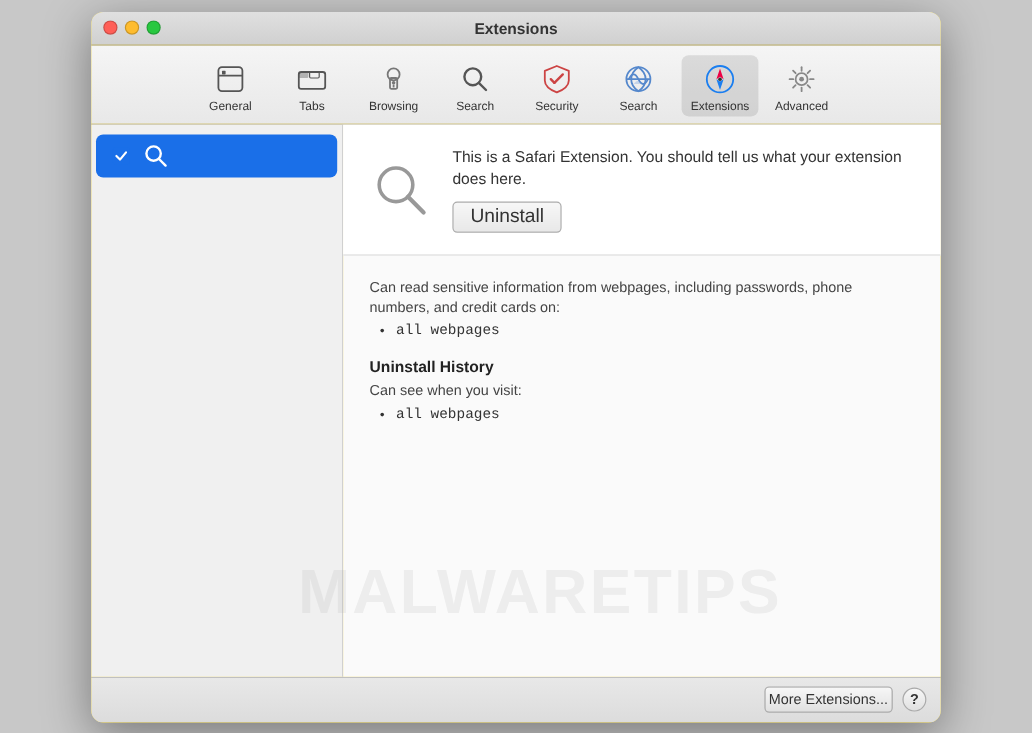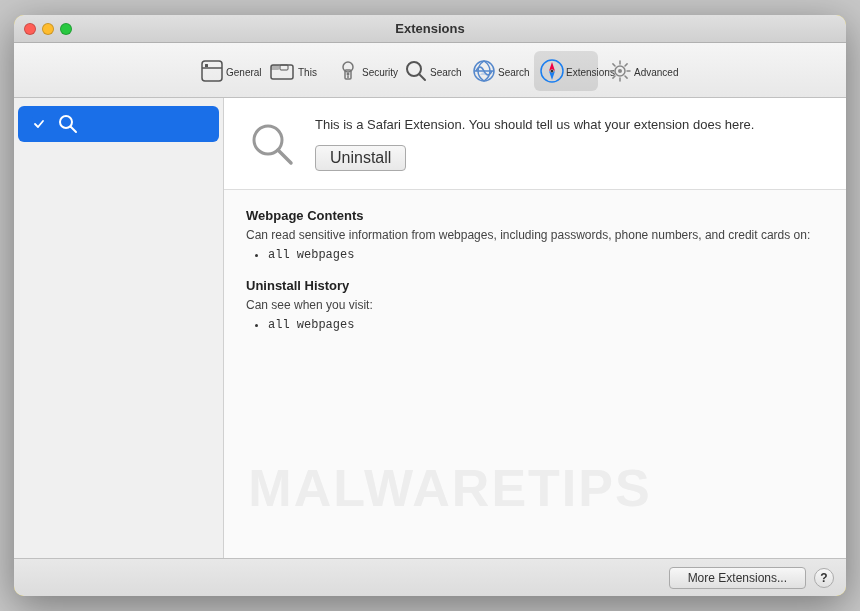--- a/index.html
+++ b/index.html
@@ -8,21 +8,21 @@
       background: #c8c8c8;
       display: flex;
       align-items: center;
       justify-content: center;
       width: 860px;
       height: 611px;
       overflow: hidden;
     }
 
     .window {
-      width: 832px;
+      width: 708px;
       background: #fde047;
       border-radius: 10px;
       box-shadow: 0 10px 40px rgba(0,0,0,0.4);
       overflow: hidden;
     }
 
     
     .title-bar {
       background: linear-gradient(to bottom, #e0e0e0, #d0d0d0);
       height: 28px;
@@ -59,21 +59,21 @@
       background: linear-gradient(to bottom, #f5f5f5, #e8e8e8);
       border-bottom: 1px solid #c0c0c0;
       padding: 8px 0 6px;
       display: flex;
       align-items: flex-end;
       justify-content: center;
       gap: 4px;
     }
     .toolbar-item {
       display: flex;
-      flex-direction: row;
+      flex-direction: column;
       align-items: center;
       width: 64px;
       cursor: pointer;
       padding: 4px 4px 2px;
       border-radius: 6px;
     }
     .toolbar-item.active {
       background: rgba(0,0,0,0.1);
     }
     .toolbar-icon {
@@ -242,21 +242,21 @@
       align-items: center;
       justify-content: flex-end;
       padding: 0 12px;
       gap: 8px;
     }
     .more-extensions-btn {
       font-size: 12px;
       background: linear-gradient(to bottom, #f7f7f7, #e0e0e0);
       border: 1px solid #aaa;
       border-radius: 4px;
-      padding: 3px 18px;
+      padding: 3px 3px;
       cursor: pointer;
       color: #333;
     }
     .help-btn {
       width: 20px;
       height: 20px;
       border-radius: 50%;
       border: 1px solid #aaa;
       background: linear-gradient(to bottom, #f7f7f7, #e0e0e0);
       font-size: 12px;
@@ -299,46 +299,56 @@
     </div>
 
     <div class="toolbar-item">
       <div class="toolbar-icon">
         <svg width="28" height="28" viewBox="0 0 28 28">
           <rect x="3" y="8" width="22" height="14" rx="2" fill="none" stroke="#555" stroke-width="1.5"></rect>
           <rect x="3" y="8" width="8" height="5" rx="1" fill="#555" opacity="0.4"></rect>
           <rect x="12" y="8" width="8" height="5" rx="1" fill="none" stroke="#555" stroke-width="1"></rect>
         </svg>
       </div>
-      <span class="toolbar-label">This</span>
+      <span class="toolbar-label">Tabs</span>
     </div>
 
 
     <div class="toolbar-item">
       <div class="toolbar-icon">
         <svg width="28" height="28" viewBox="0 0 28 28">
           <circle cx="14" cy="10" r="5" fill="none" stroke="#777" stroke-width="1.5"></circle>
           <rect x="11" y="13" width="6" height="9" rx="1" fill="none" stroke="#777" stroke-width="1.5"></rect>
           <circle cx="14" cy="17" r="1.5" fill="#777"></circle>
           <line x1="14" y1="18.5" x2="14" y2="21" stroke="#777" stroke-width="1.5"></line>
         </svg>
       </div>
-      <span class="toolbar-label">Security</span>
+      <span class="toolbar-label">Browsing</span>
     </div>
 
     <div class="toolbar-item">
       <div class="toolbar-icon">
         <svg width="28" height="28" viewBox="0 0 28 28">
           <circle cx="12" cy="12" r="7" fill="none" stroke="#555" stroke-width="2"></circle>
           <line x1="17" y1="17" x2="23" y2="23" stroke="#555" stroke-width="2" stroke-linecap="round"></line>
         </svg>
       </div>
       <span class="toolbar-label">Search</span>
     </div>
 
+    <div class="toolbar-item">
+      <div class="toolbar-icon">
+        <svg width="28" height="28" viewBox="0 0 28 28">
+          <path d="M14 3 L24 7 L24 15 Q24 21 14 25 Q4 21 4 15 L4 7 Z" fill="none" stroke="#c44" stroke-width="1.5" stroke-linejoin="round"></path>
+          <line x1="9" y1="14" x2="12" y2="17" stroke="#c44" stroke-width="2" stroke-linecap="round"></line>
+          <line x1="12" y1="17" x2="19" y2="10" stroke="#c44" stroke-width="2" stroke-linecap="round"></line>
+        </svg>
+      </div>
+      <span class="toolbar-label">Security</span>
+    </div>
 
     <div class="toolbar-item">
       <div class="toolbar-icon">
         <svg width="28" height="28" viewBox="0 0 28 28">
           <circle cx="14" cy="14" r="10" fill="none" stroke="#5588cc" stroke-width="1.5"></circle>
           <path d="M6 14 Q10 6 14 14 Q18 22 22 14" fill="none" stroke="#5588cc" stroke-width="1.5"></path>
           <line x1="4" y1="14" x2="24" y2="14" stroke="#5588cc" stroke-width="1.5"></line>
           <path d="M14 4 Q8 8 8 14 Q8 20 14 24 Q20 20 20 14 Q20 8 14 4Z" fill="none" stroke="#5588cc" stroke-width="1.5"></path>
 
           <path d="M10 18 Q14 12 18 18" fill="rgba(100,150,220,0.3)" stroke="none"></path>
@@ -414,21 +424,20 @@
         </div>
         <div class="ext-info">
           <p class="ext-description">This is a Safari Extension. You should tell us what your extension does here.</p>
           <button class="uninstall-btn">Uninstall</button>
         </div>
       </div>
 
       <div class="permissions-section">
 
         <div class="permission-group">
-          <p class="permission-title">Webpage Contents</p>
           <p class="permission-desc">Can read sensitive information from webpages, including passwords, phone numbers, and credit cards on:</p>
           <ul class="permission-list">
             <li>all webpages</li>
           </ul>
         </div>
 
         <div class="permission-group">
           <p class="permission-title">Uninstall History</p>
           <p class="permission-desc">Can see when you visit:</p>
           <ul class="permission-list">

